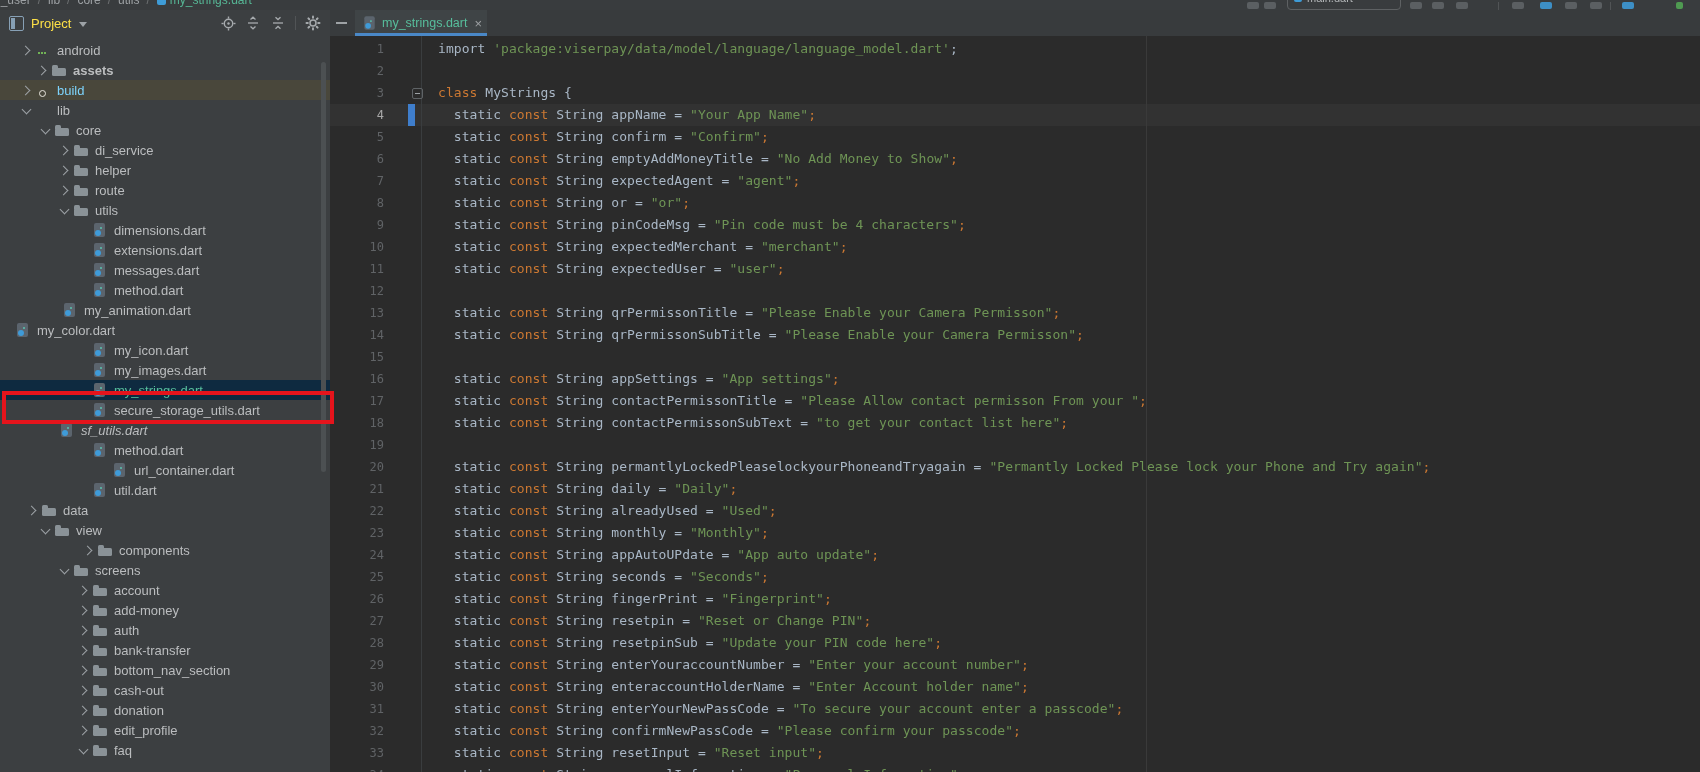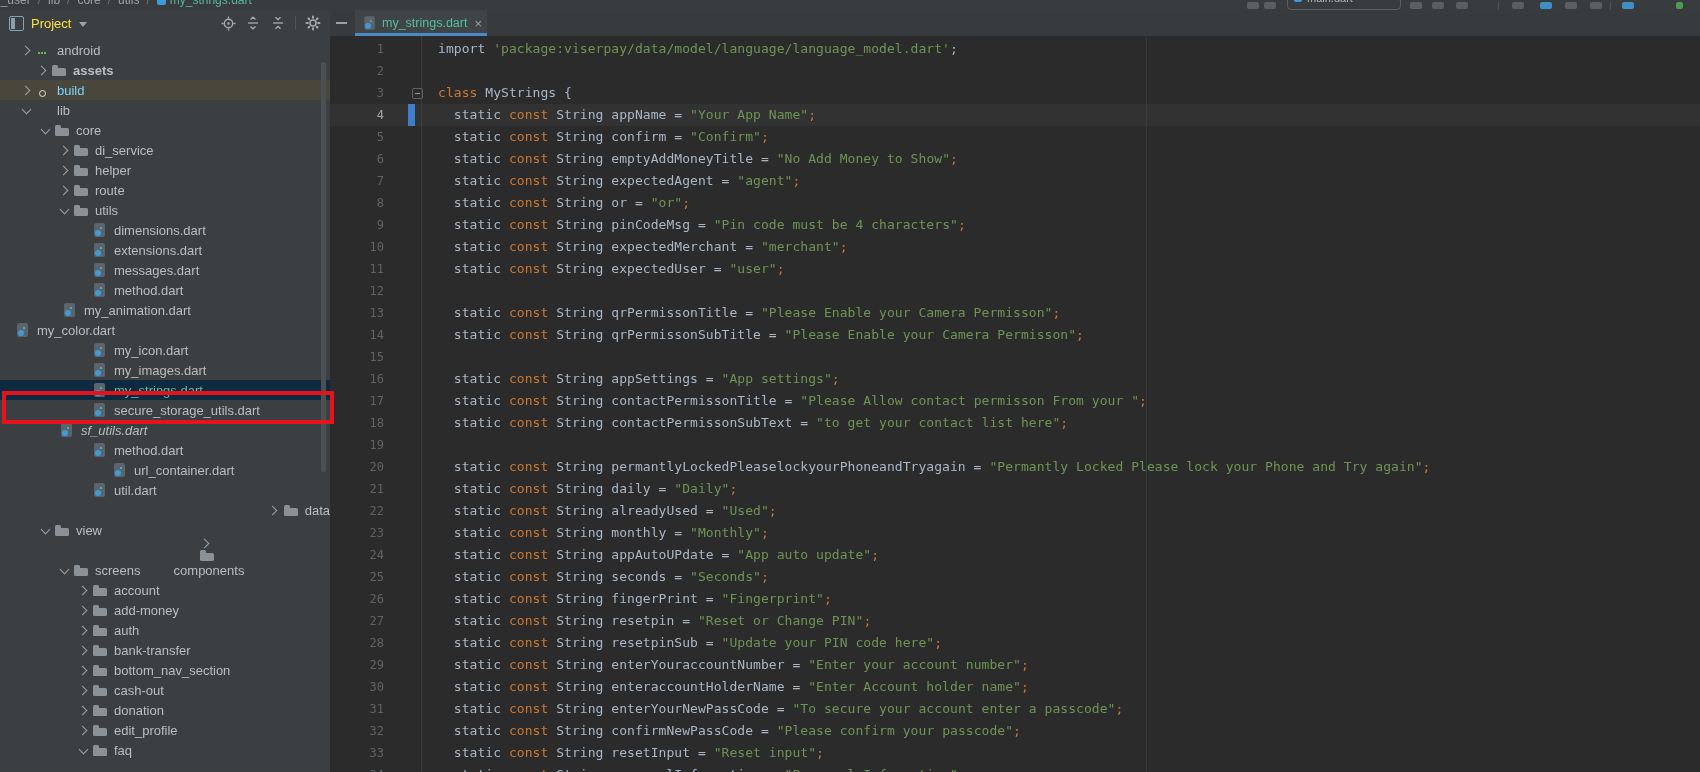--- a/index.html
+++ b/index.html
@@ -296,35 +296,35 @@
         <div class="tree-row" style="padding-left: 97px;">
           <span class="chev-slot"></span>
           <span class="tree-icon i-dart-file"></span>
           <span class="tree-label">url_container.dart</span>
         </div>
         <div class="tree-row" style="padding-left: 77px;">
           <span class="chev-slot"></span>
           <span class="tree-icon i-dart-file"></span>
           <span class="tree-label">util.dart</span>
         </div>
-        <div class="tree-row" style="padding-left: 26px; justify-content: flex-end;">
+        <div class="tree-row" style="padding-left: 26px;">
           <span class="chev-slot">
             <span class="chev"></span>
           </span>
           <span class="tree-icon i-folder"></span>
           <span class="tree-label">data</span>
         </div>
         <div class="tree-row" style="padding-left: 39px;">
           <span class="chev-slot">
             <span class="chev down"></span>
           </span>
           <span class="tree-icon i-folder"></span>
           <span class="tree-label">view</span>
         </div>
-        <div class="tree-row" style="padding-left: 82px; flex-direction: column;">
+        <div class="tree-row" style="padding-left: 82px;">
           <span class="chev-slot">
             <span class="chev"></span>
           </span>
           <span class="tree-icon i-folder"></span>
           <span class="tree-label">components</span>
         </div>
         <div class="tree-row" style="padding-left: 58px;">
           <span class="chev-slot">
             <span class="chev down"></span>
           </span>

